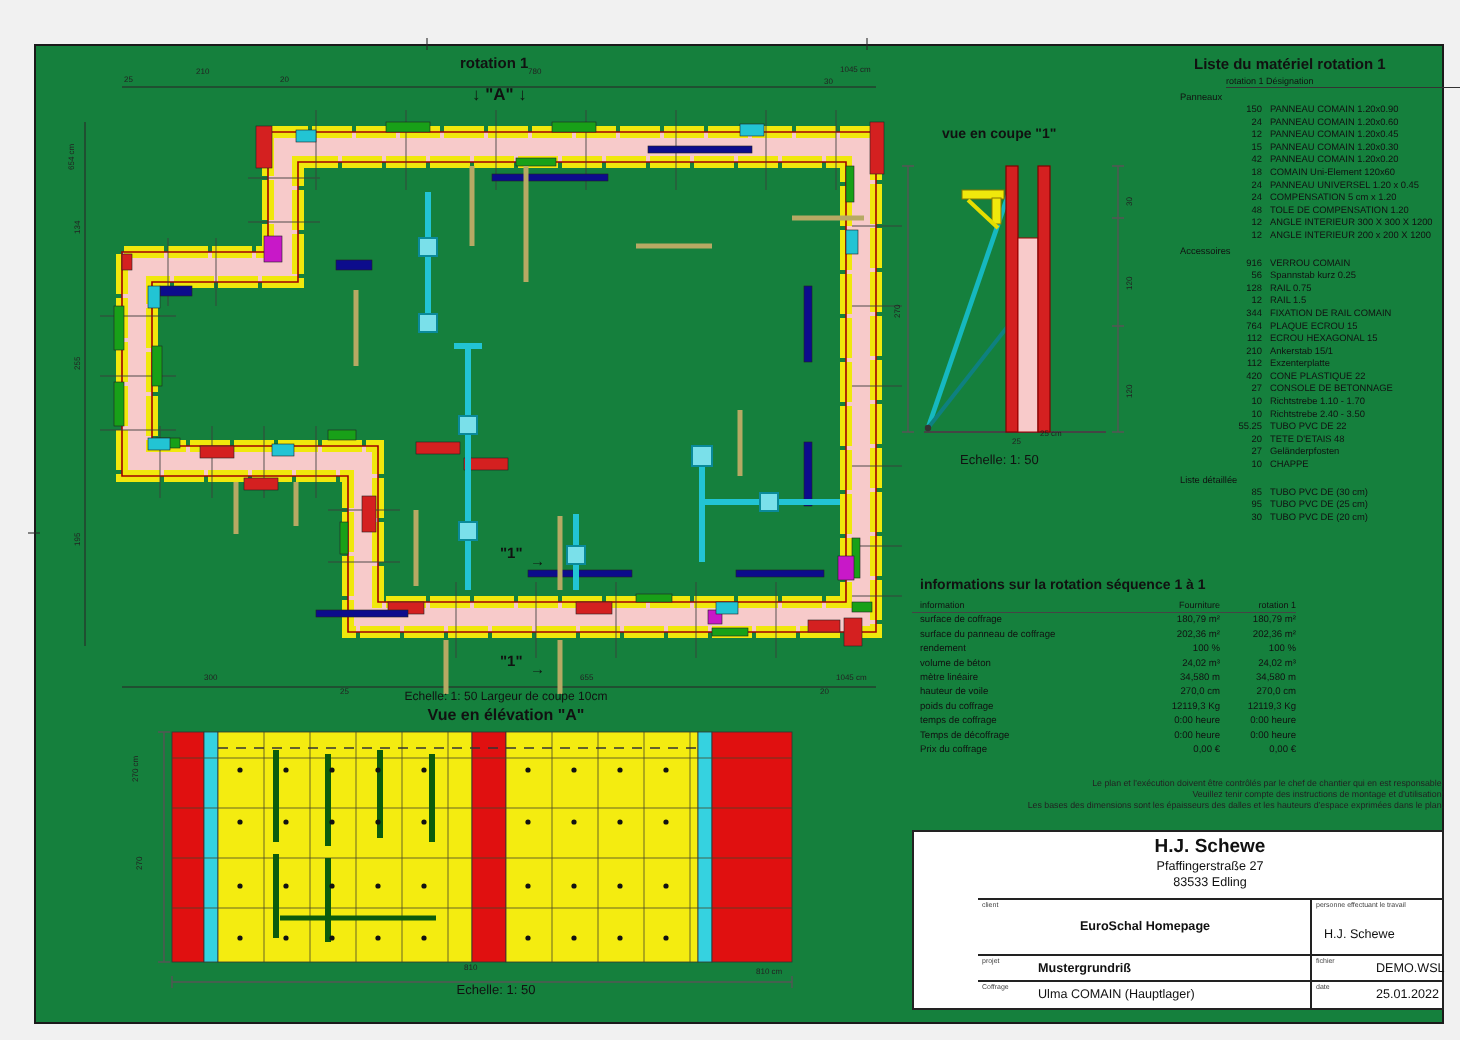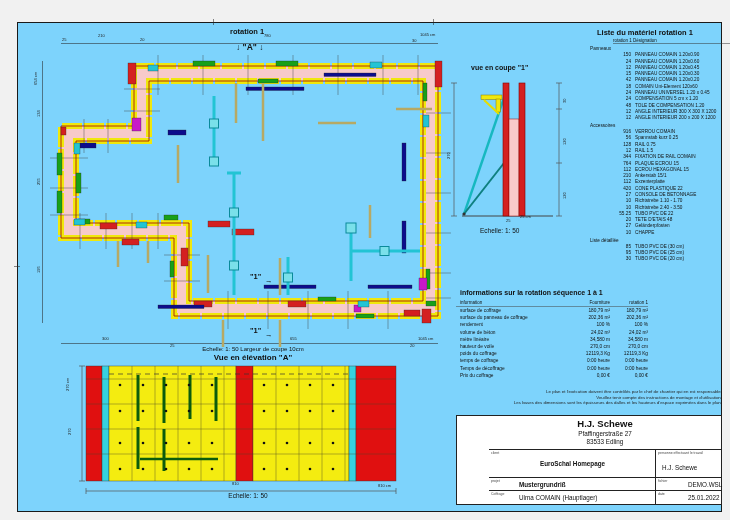--- a/index.html
+++ b/index.html
@@ -1,18 +1,18 @@
 <!DOCTYPE html>
 <html><head>
 <meta charset="utf-8">
 <style>
   html,body{margin:0;padding:0;}
   body{width:730px;height:520px;background:#f1f1f1;position:relative;overflow:hidden;
        font-family:"Liberation Sans",sans-serif;color:#111;}
-  #sheet{position:absolute;left:17px;top:22px;width:703px;height:488px;background:#7dd3fc;
+  #sheet{position:absolute;left:17px;top:22px;width:703px;height:488px;background:#15803d;
          border:1.5px solid #1a1a1a;}
   #sheet *{box-sizing:border-box;}
   
   .hl{position:absolute;height:1px;background:rgba(40,40,40,.55);}
   .vl{position:absolute;width:1px;background:rgba(40,40,40,.55);}
   
   .dim{position:absolute;font-size:8px;line-height:8px;white-space:nowrap;color:#222;
        transform:scale(.5);transform-origin:0 0;}
   .dimv{position:absolute;font-size:8px;line-height:8px;white-space:nowrap;color:#222;
         transform:rotate(-90deg) scale(.5);transform-origin:0 0;}

